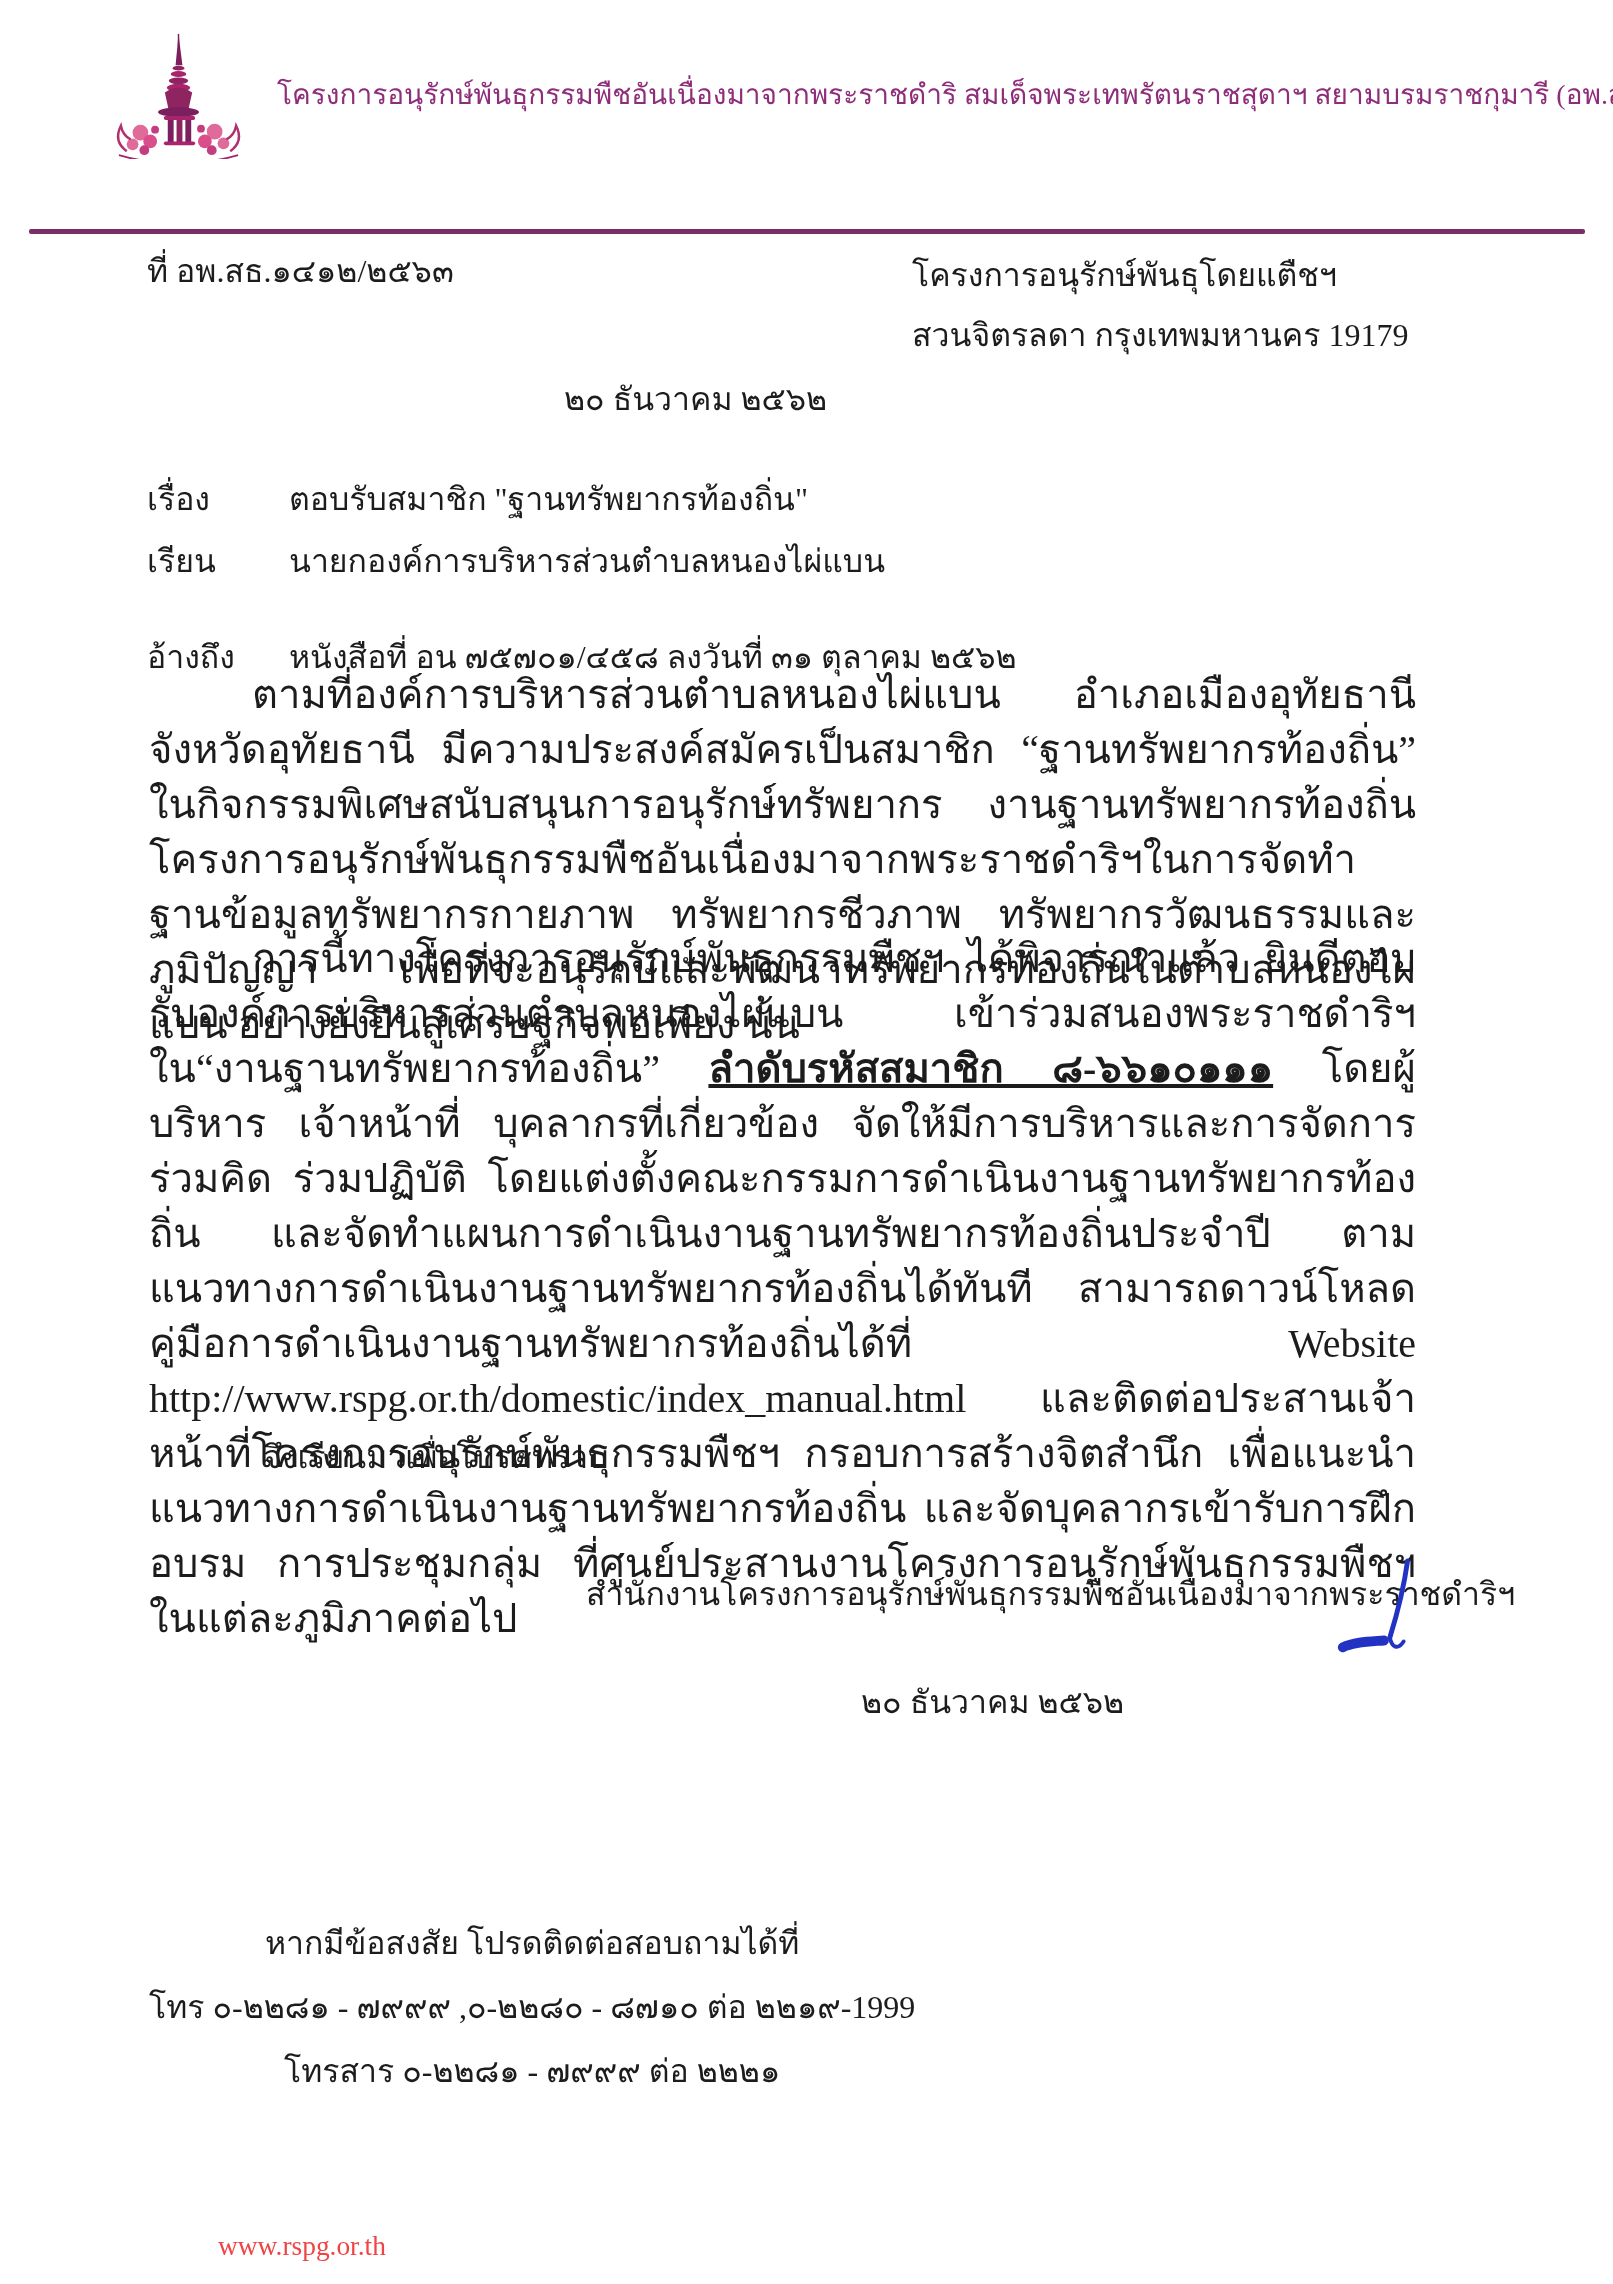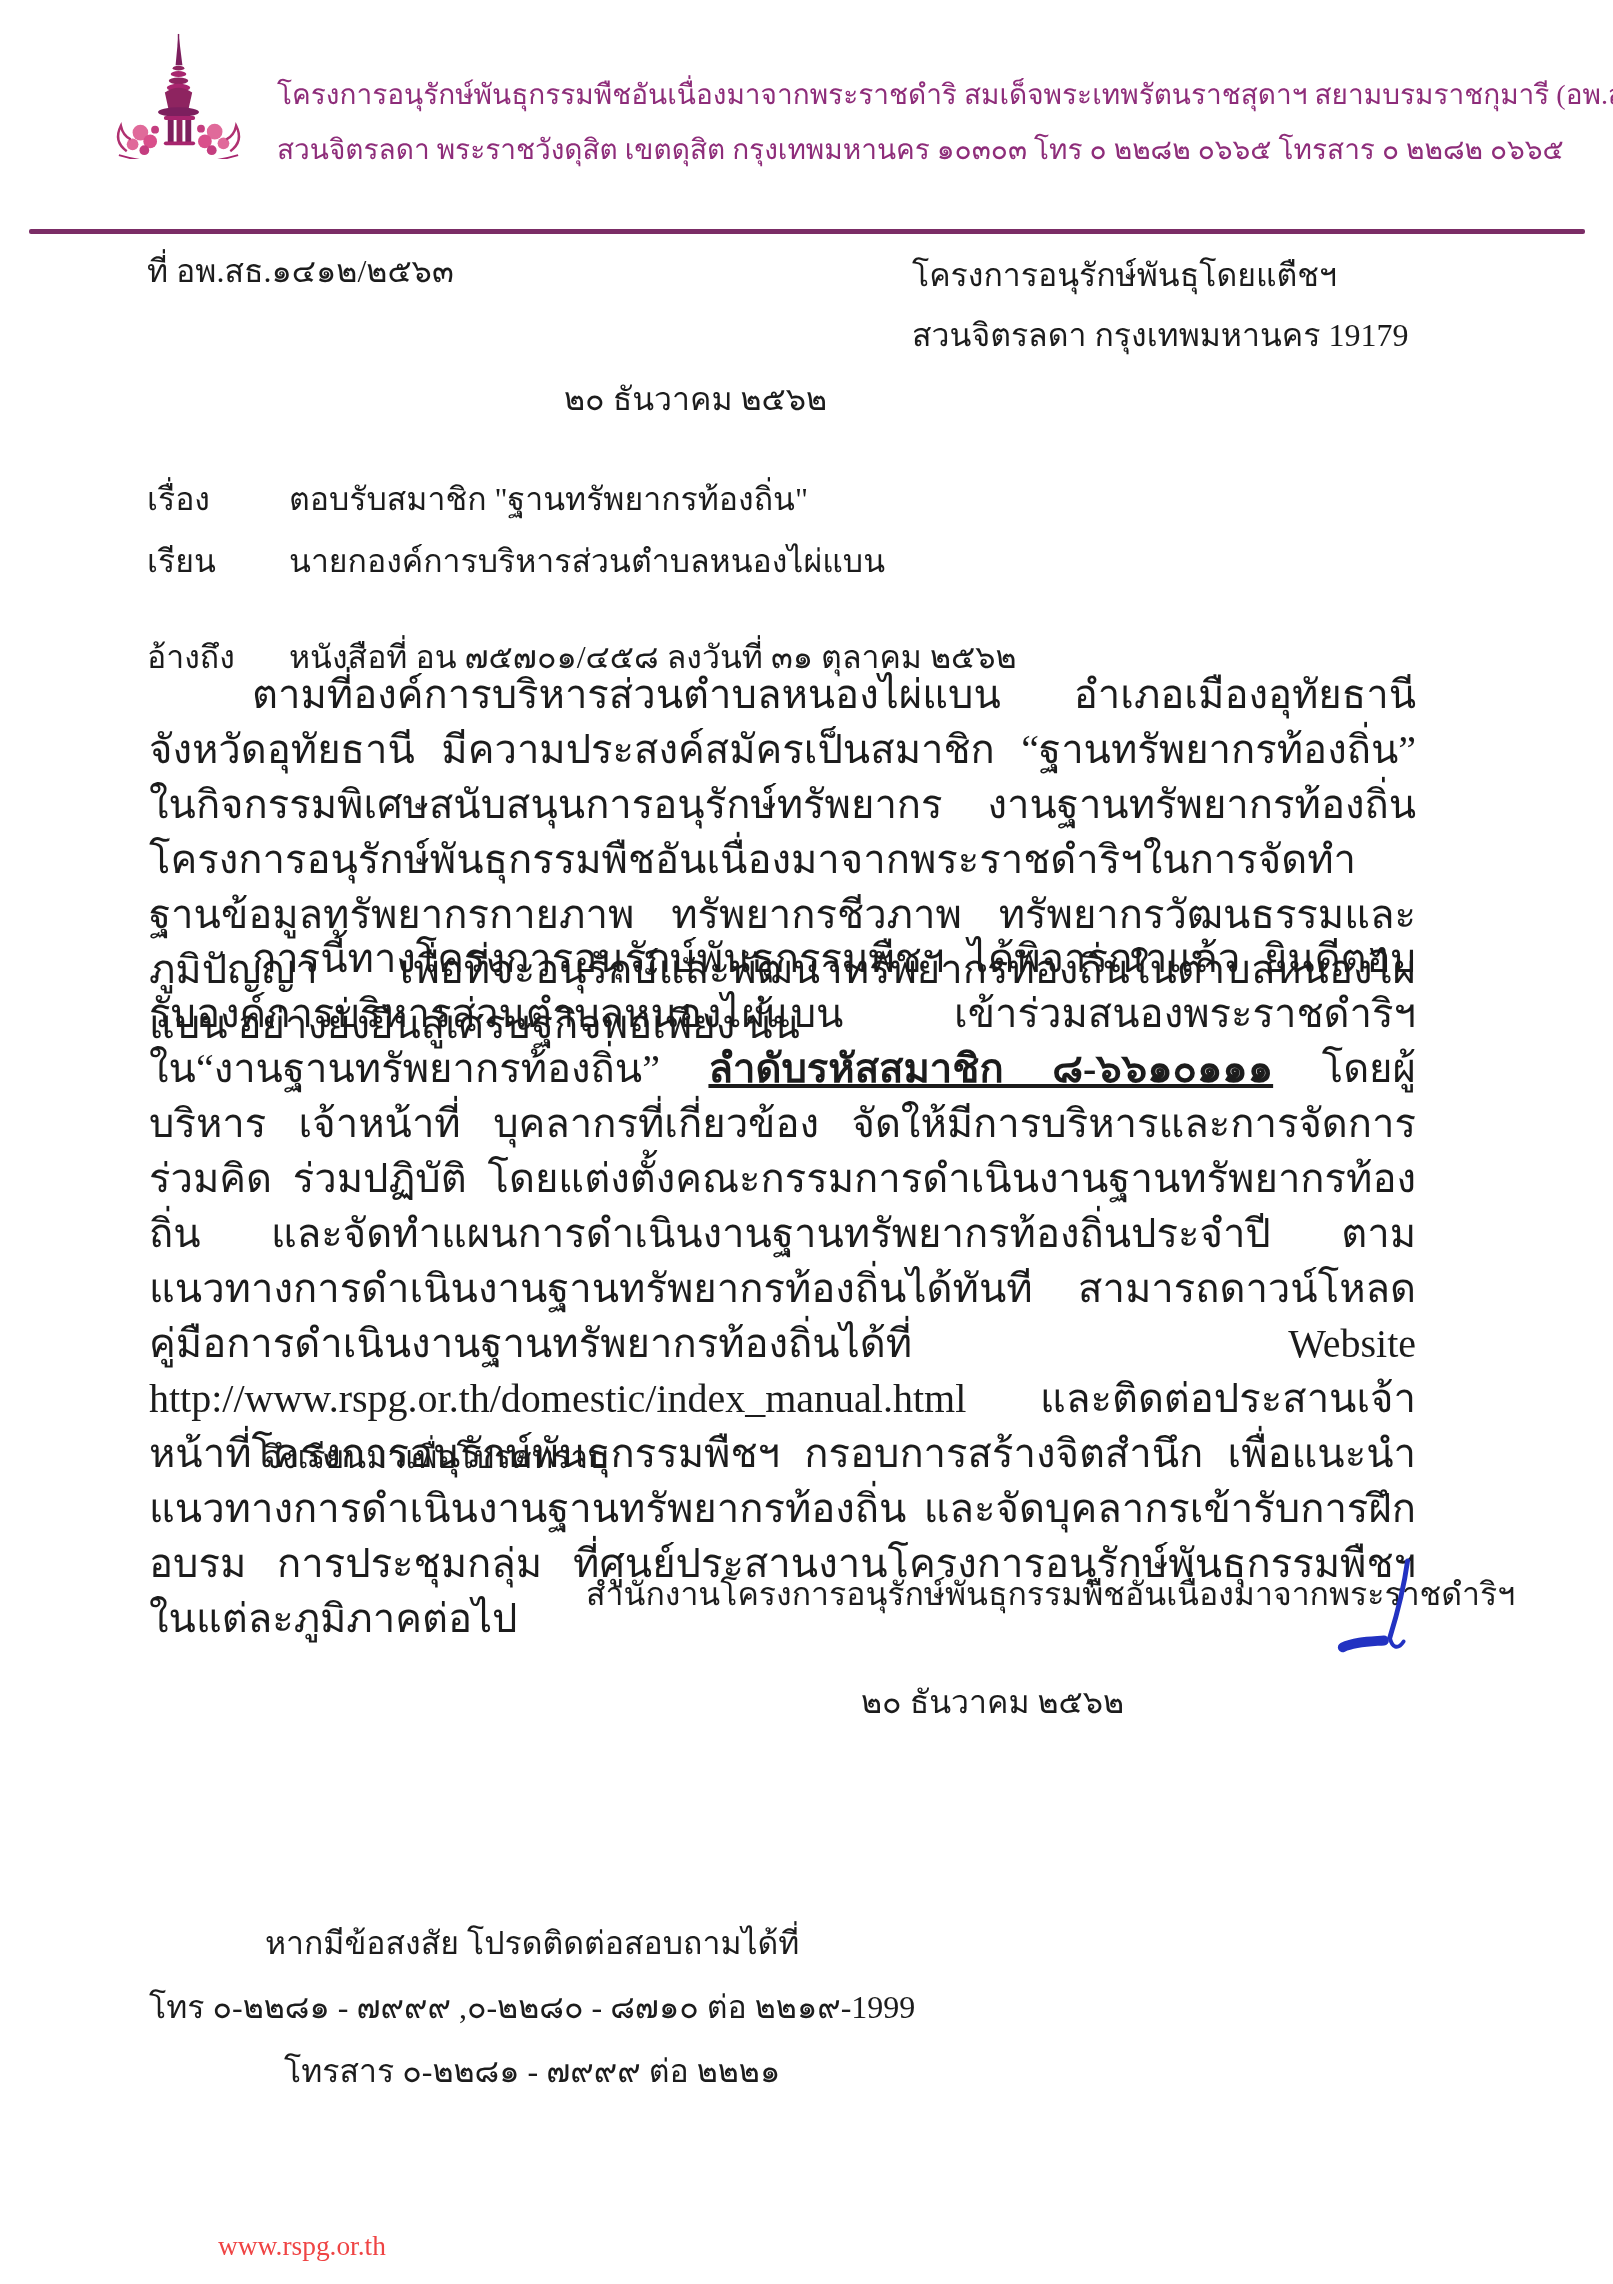--- a/index.html
+++ b/index.html
@@ -101,21 +101,20 @@
       <circle cx="110" cy="99" r="4" fill="#c43d7f"></circle>
 
       <path d="M34,122 Q20,112 28,96 Q30,106 38,110" fill="none" stroke="#b03070" stroke-width="2.5"></path>
       <path d="M140,122 Q154,112 146,96 Q144,106 136,110" fill="none" stroke="#b03070" stroke-width="2.5"></path>
       <path d="M26,126 Q60,136 87,132 Q114,136 148,126" fill="none" stroke="#a8256e" stroke-width="2"></path>
     </svg>
   </div>
 
   <div class="abs header-text">
     <div>โครงการอนุรักษ์พันธุกรรมพืชอันเนื่องมาจากพระราชดำริ สมเด็จพระเทพรัตนราชสุดาฯ สยามบรมราชกุมารี (อพ.สธ.)</div>
-    <div>สวนจิตรลดา พระราชวังดุสิต เขตดุสิต กรุงเทพมหานคร ๑๐๓๐๓  โทร ๐ ๒๒๘๒ ๐๖๖๕ โทรสาร ๐ ๒๒๘๒ ๐๖๖๕</div>
   </div>
 
   <div class="abs rule"></div>
 
   <div class="abs doc-number">ที่ อพ.สธ.๑๔๑๒/๒๕๖๓</div>
 
   <div class="abs sender-block">
     <div>โครงการอนุรักษ์พันธุโดยแตืชฯ</div>
     <div>สวนจิตรลดา กรุงเทพมหานคร 19179</div>
   </div>

